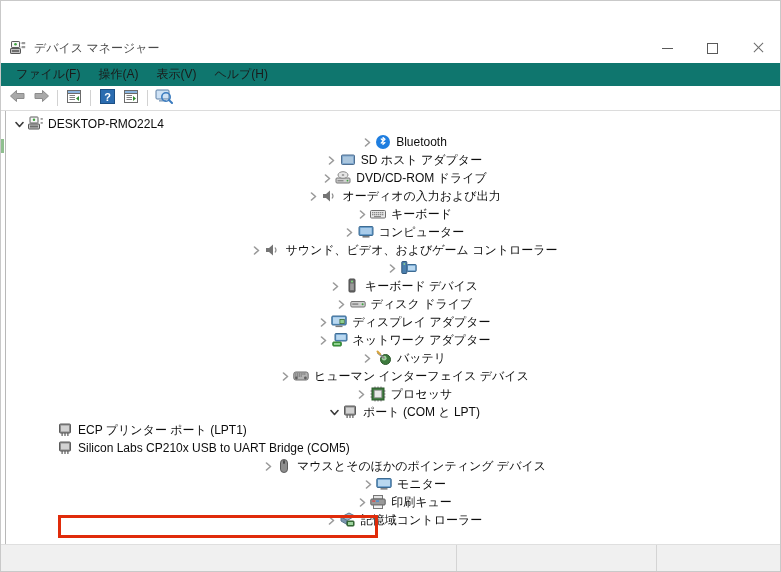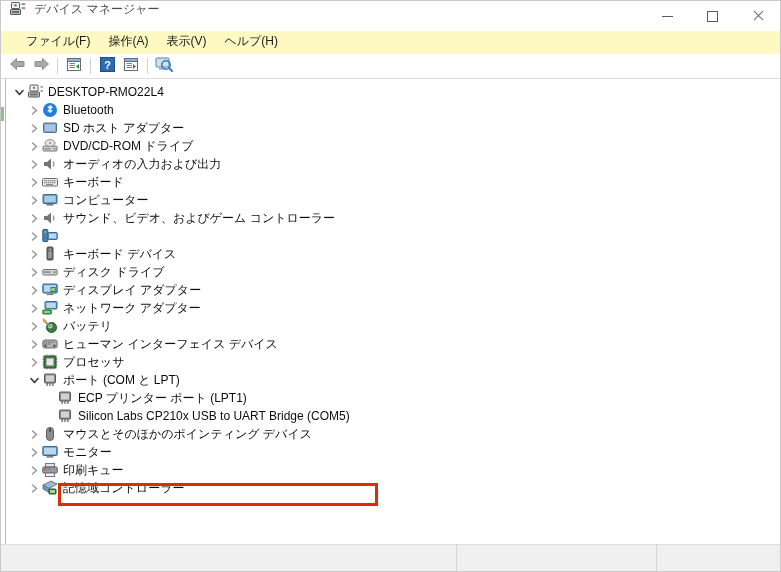--- a/index.html
+++ b/index.html
@@ -20,21 +20,22 @@
     border: 1px solid #c9c9c9;
     overflow: hidden;
   }
 
   
   #titlebar {
     position: relative;
     height: 30px;
     background: #ffffff;
     display: flex;
-    align-items: flex-start;
+    align-items: center;
+    margin-top: 32px;
   }
   #title-icon {
     width: 16px;
     height: 16px;
     margin-left: 9px;
     margin-right: 8px;
     position: relative;
     flex: 0 0 auto;
   }
   #title-text {
@@ -70,24 +71,24 @@
   .glyph-close:before, .glyph-close:after {
     content: ""; position: absolute; left: 0; top: 5px;
     width: 13px; height: 1px; background: #6b6b6b;
   }
   .glyph-close:before { transform: rotate(45deg); }
   .glyph-close:after  { transform: rotate(-45deg); }
 
   
   #menubar {
     height: 23px;
-    background: #fef9c3;
+    background: #0f766e;
     display: flex;
-    align-items: flex-start;
-    padding-left: 16px;
+    align-items: center;
+    padding-left: 6px;
     box-sizing: border-box;
   }
   .menu-item {
     font-size: 12px;
     color: #1b1b1b;
     padding: 2px 9px 3px 9px;
     white-space: nowrap;
     cursor: default;
   }
 
@@ -155,21 +156,21 @@
     margin-right: 5px;
     flex: 0 0 auto;
     position: relative;
   }
   .row .lbl {
     font-size: 12px;
     color: #0d0d0d;
     line-height: 18px;
   }
   .depth0 { padding-left: 5px; align-items: center; }
-  .depth1 { padding-left: 20px; }
+  .depth1 { padding-left: 20px; justify-content: center; }
   .depth2 { padding-left: 51px; }
 
   
   #redbox {
     position: absolute;
     left: 57px;
     top: 404px;
     width: 320px;
     height: 23px;
     border: 3px solid #e02b0a;

